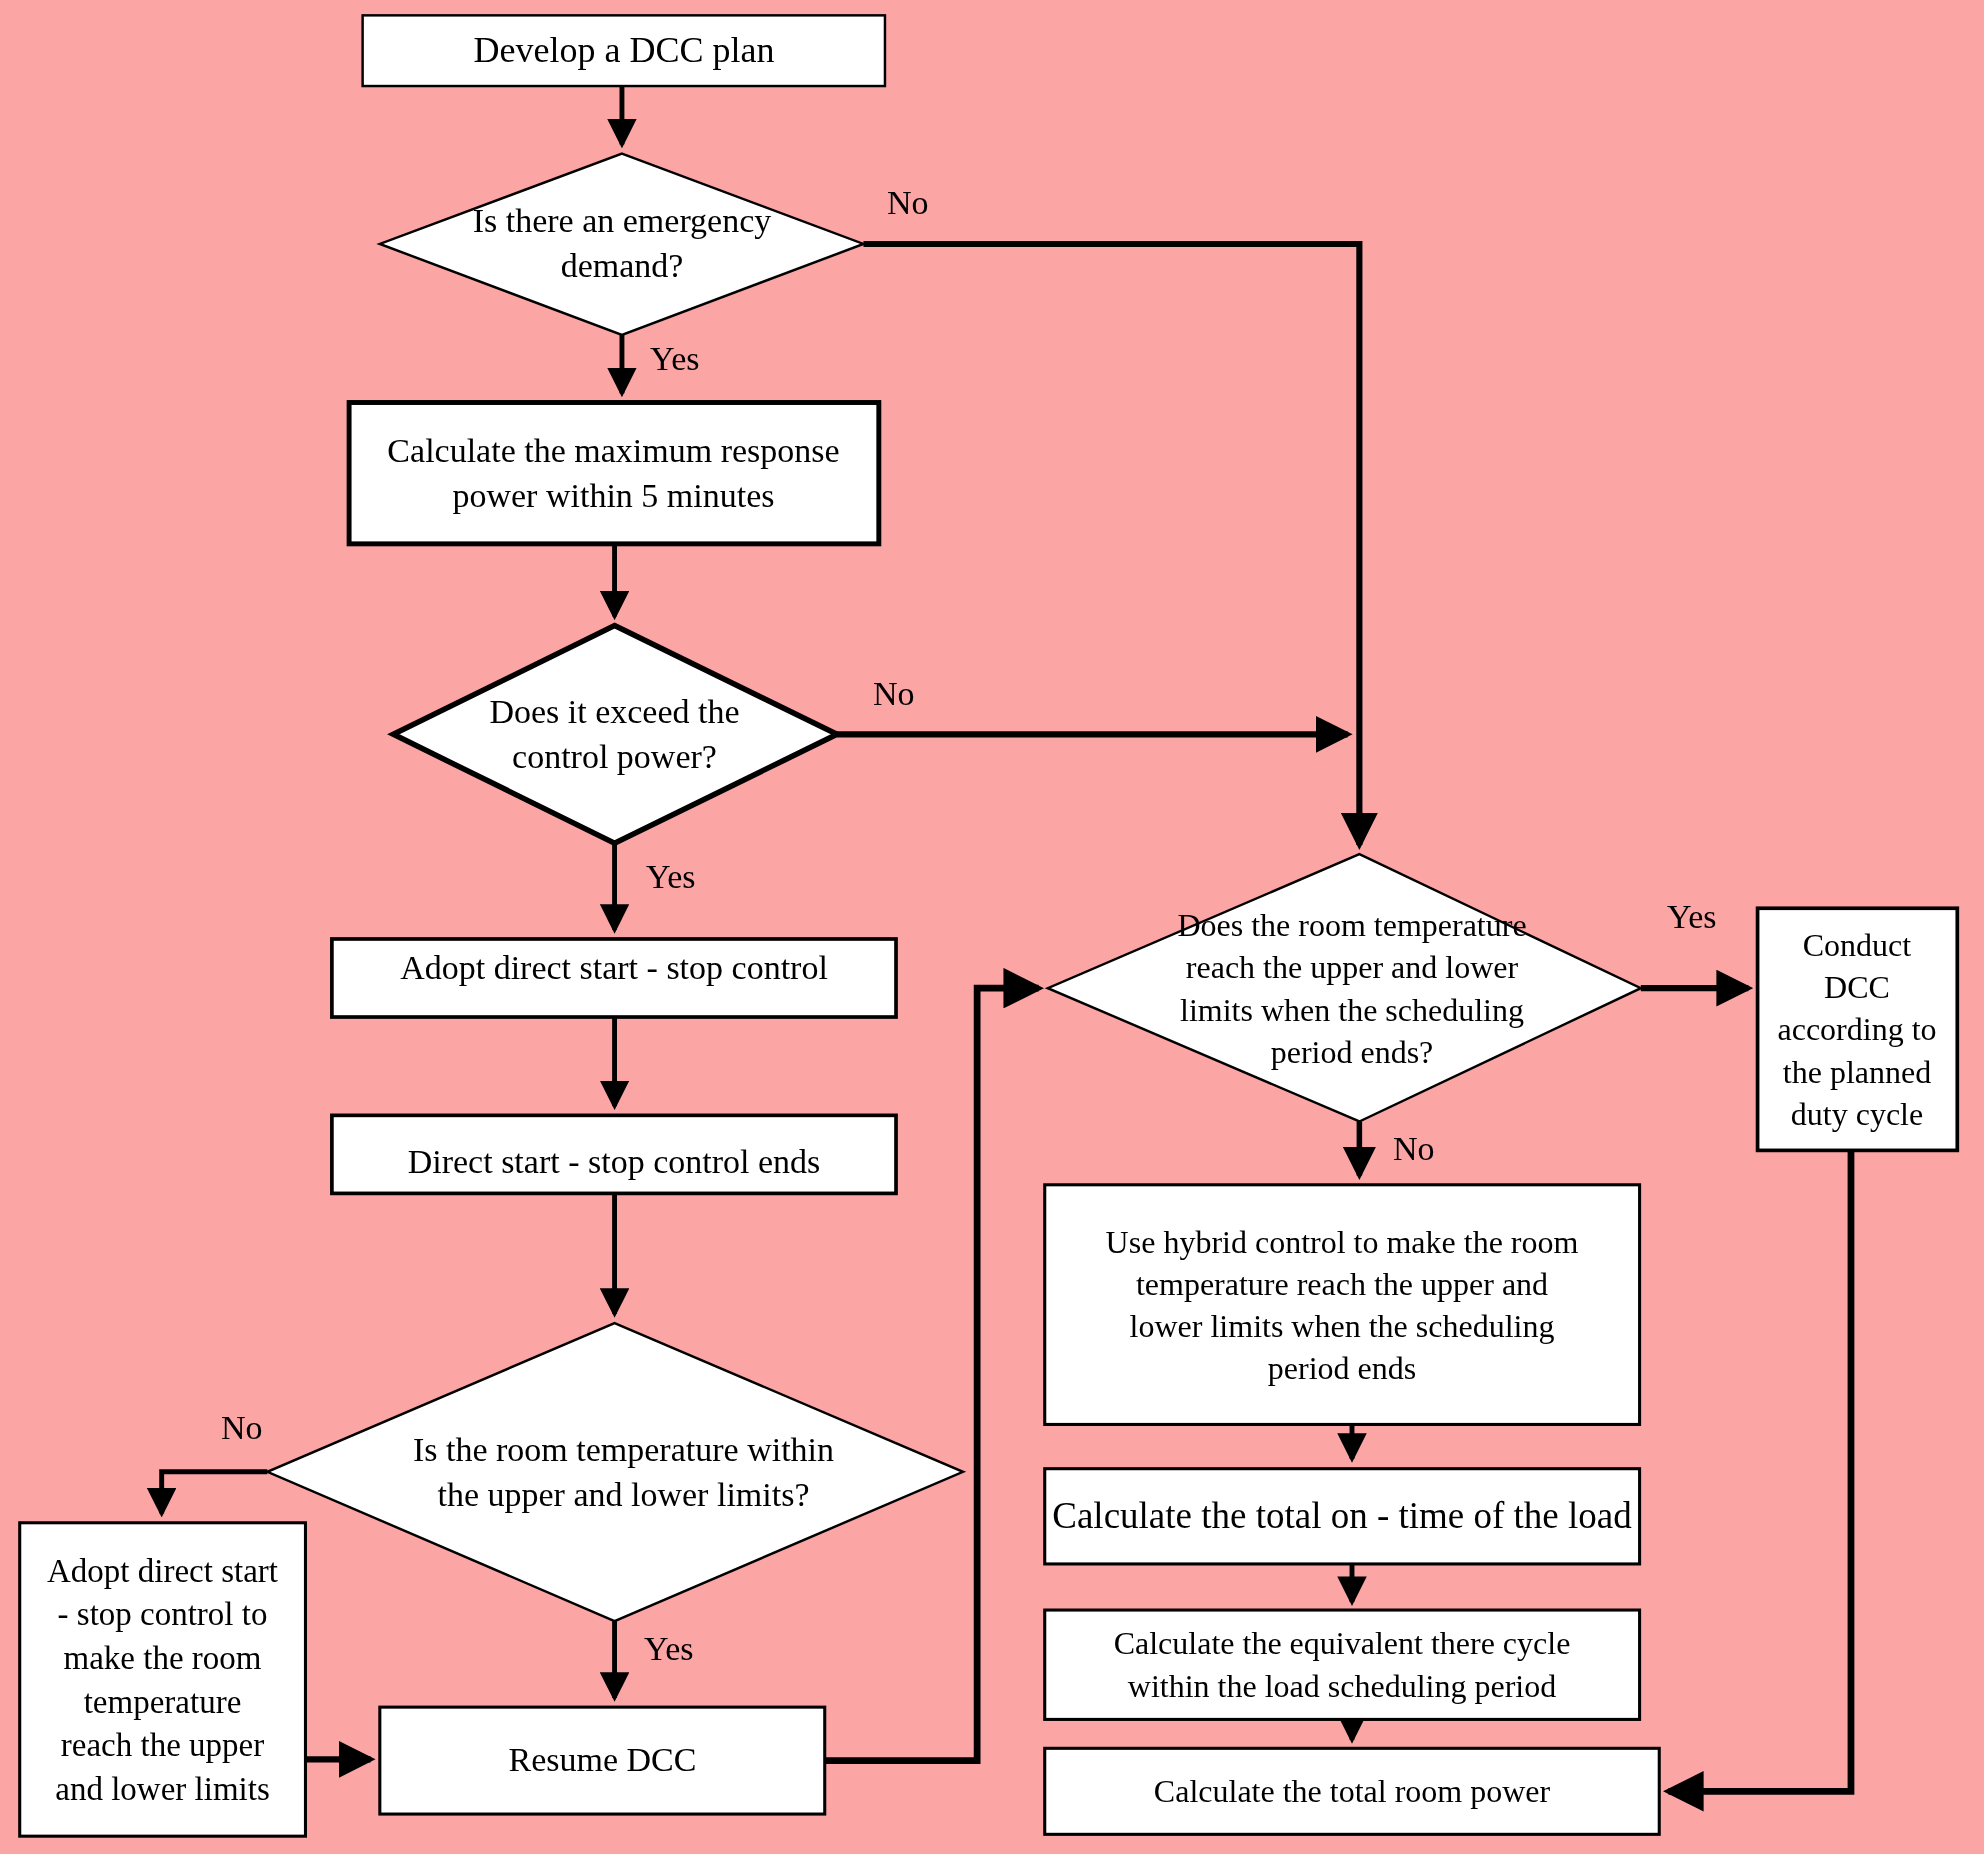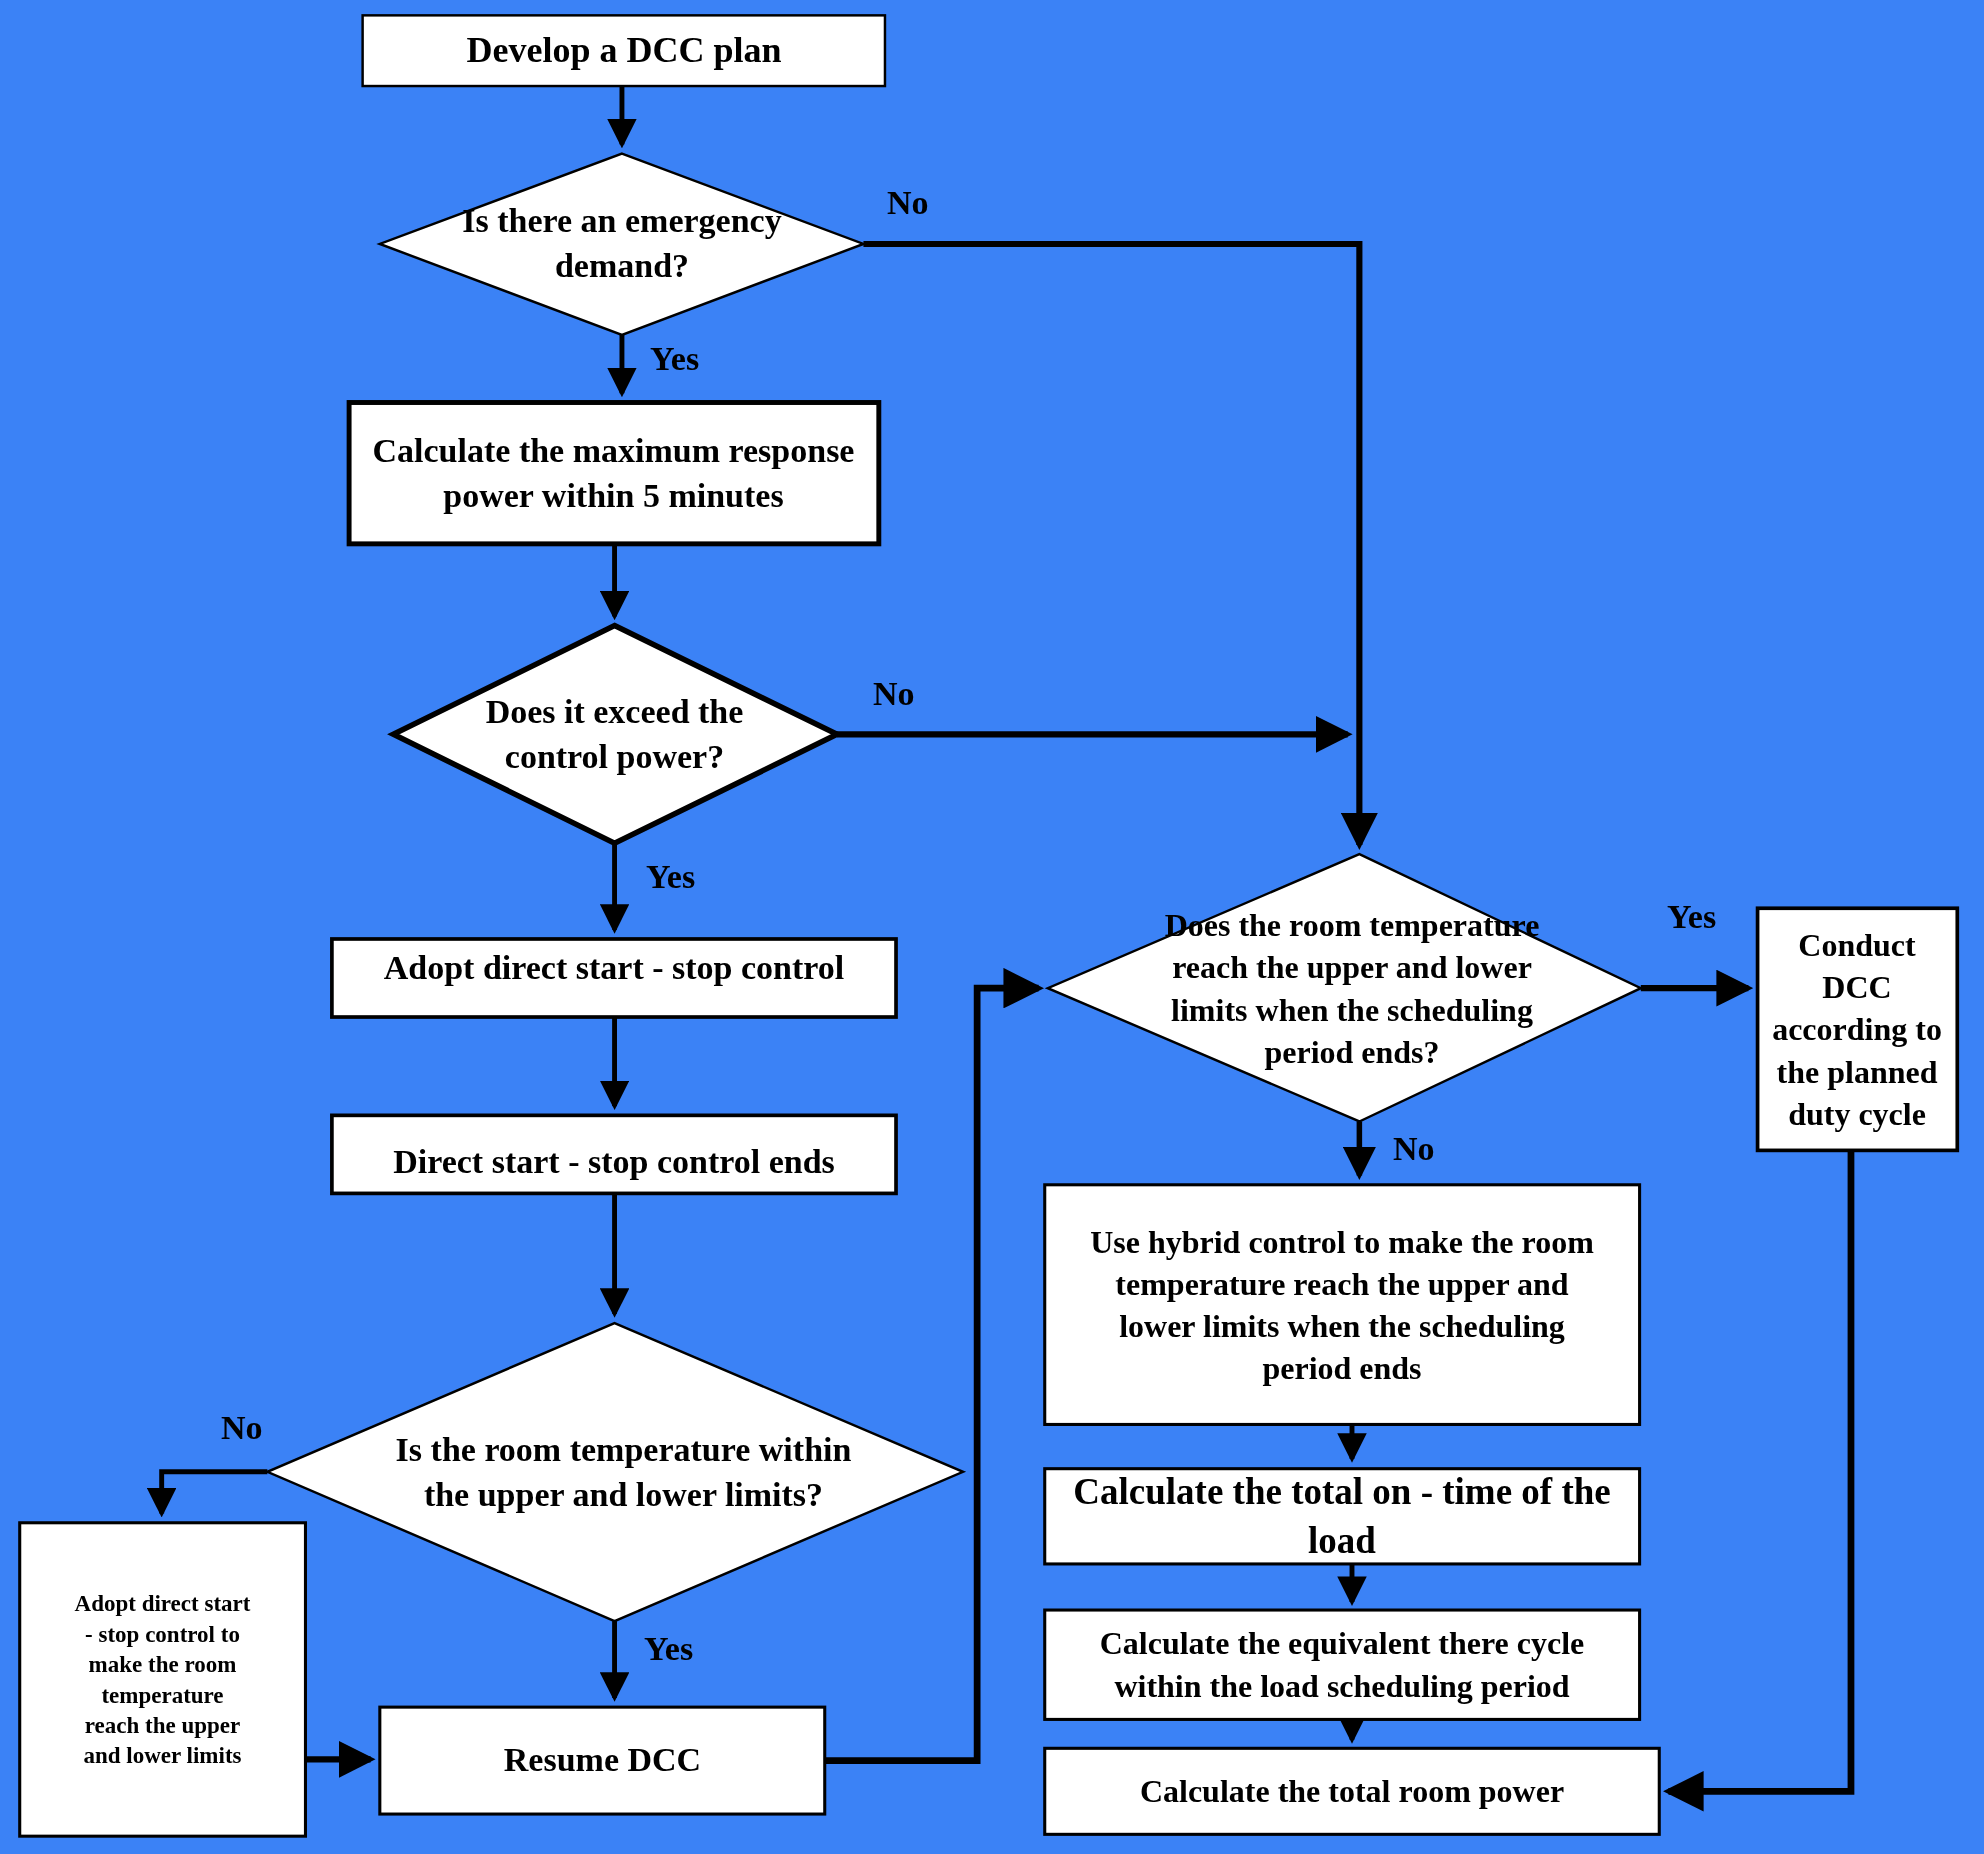--- a/index.html
+++ b/index.html
@@ -4,24 +4,23 @@
 <style>
   html, body {
     margin: 0;
     padding: 0;
     background: #ffffff;
   }
   .canvas {
     position: relative;
     width: 1985px;
     height: 1854px;
-    background: #3b82f6;
+    background: #fca5a5;
     font-family: "Liberation Serif", serif;
     color: #000000;
-    font-weight: bold;
   }
   .canvas svg {
     position: absolute;
     left: 0;
     top: 0;
   }
   .nlabel {
     position: absolute;
     display: flex;
     align-items: center;
@@ -31,21 +30,21 @@
     line-height: 1.32;
     color: #000000;
   }
   .elabel {
     position: absolute;
     white-space: pre;
     color: #000000;
   }
   .f58 { font-size: 36px; }
   .f56 { font-size: 34px; }
-  .f54 { font-size: 23px; }
+  .f54 { font-size: 33px; }
   .f52 { font-size: 32px; }
   .f51 { font-size: 37px; }
 </style>
 </head>
 <body>
 
 <div class="canvas">
 
   <svg width="1985" height="1854" viewBox="0 0 3230 3017">
     <defs>

